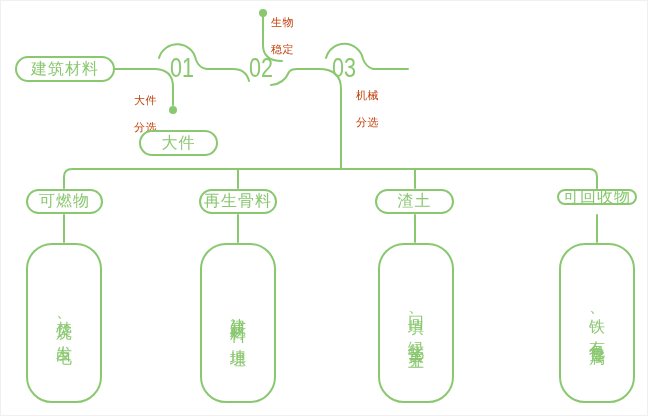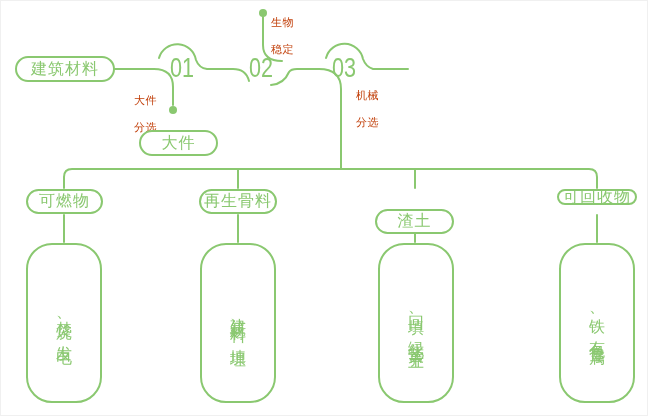--- a/index.html
+++ b/index.html
@@ -78,21 +78,21 @@
   <div class="pill" style="left:138px;top:129px;width:79px;height:26px;">
     <span>大件</span>
   </div>
 
   <div class="pill" style="left:198px;top:188px;width:78px;height:25px;">
     <span>再生骨料</span>
   </div>
   <div class="pill" style="left:25px;top:188px;width:77px;height:25px;">
     <span>可燃物</span>
   </div>
-  <div class="pill" style="left:374px;top:188px;width:79px;height:25px;margin-top:20px;">
+  <div class="pill" style="left:374px;top:188px;width:79px;height:25px;">
     <span>渣土</span>
   </div>
   <div class="pill" style="left:556px;top:188px;width:80px;height:16px;">
     <span>可回收物</span>
   </div>
 
   <div class="tall-box" style="left:25px;top:242px;">
     <span class="vtext">焚烧、发电</span>
   </div>
   <div class="tall-box" style="left:199px;top:242px;">

